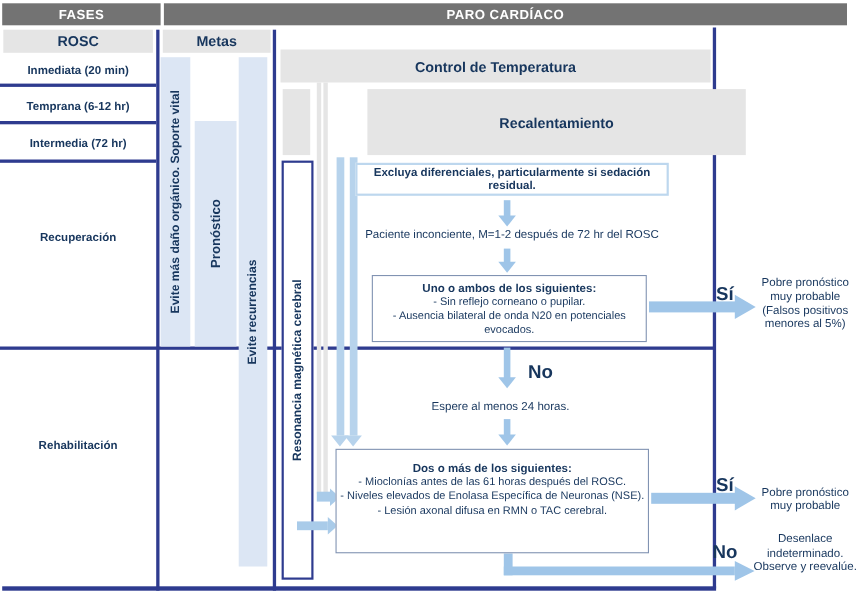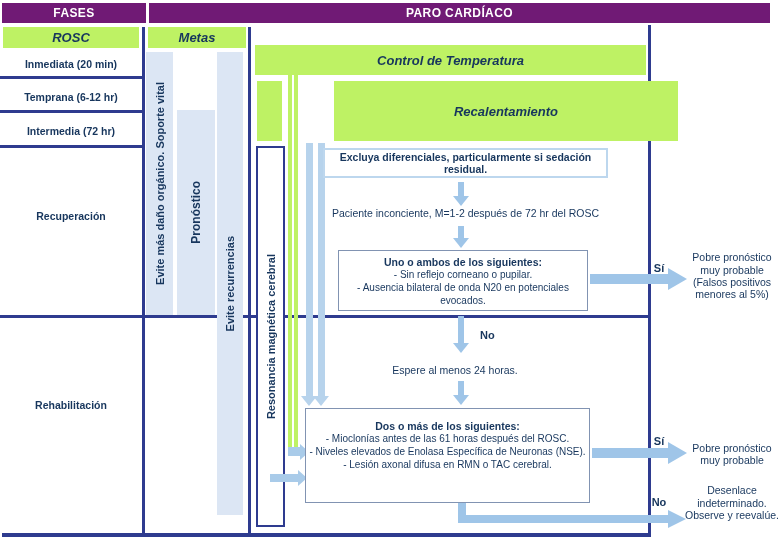--- a/index.html
+++ b/index.html
@@ -1,31 +1,31 @@
 <!DOCTYPE html>
 <html><head>
 <meta charset="utf-8">
 <style>
   html,body{margin:0;padding:0;background:#ffffff;}
   body{font-family:"Liberation Sans", sans-serif;}
   #stage{position:relative;width:780px;height:544px;background:#ffffff;overflow:hidden;}
   .abs{position:absolute;box-sizing:border-box;}
   .cflex{display:flex;align-items:center;justify-content:center;text-align:center;}
-  .hdr{background:#701a75;color:#ffffff;font-weight:700;font-size:12px;letter-spacing:.4px;z-index:4;}
-  .band{background:#bef264;z-index:2;font-style:italic;}
+  .hdr{background:#737373;color:#ffffff;font-weight:700;font-size:12px;letter-spacing:.4px;z-index:4;}
+  .band{background:#e5e5e5;z-index:2;}
   .subbar{background:#DCE6F4;z-index:2;}
   .navline{background:#2E3B8F;z-index:1;}
   .bandtitle{color:#17365D;font-weight:700;font-size:13px;z-index:4;}
   .rowlabel{color:#17365D;font-weight:600;font-size:10.5px;z-index:4;}
   .vtext{writing-mode:vertical-rl;transform:rotate(180deg);white-space:nowrap;font-weight:700;color:#17365D;}
   .flowbox{background:#ffffff;z-index:3;}
   .boxtitle{font-weight:700;font-size:10.5px;color:#17365D;}
   .boxitem{font-weight:400;font-size:10px;color:#17365D;line-height:1.32;}
   .plain{font-weight:400;font-size:10.5px;color:#17365D;line-height:1.18;z-index:4;}
-  .yesno{font-weight:700;font-size:11px;color:#17365D;z-index:5;}
+  .yesno{font-weight:700;font-size:17px;color:#17365D;z-index:5;}
   .shaft{background:#9FC5E8;z-index:3;}
   .bigshaft{background:#B7D3EC;z-index:3;}
   .tri{width:0;height:0;z-index:3;}
   .tri-down{border-left:8px solid transparent;border-right:8px solid transparent;border-top:10px solid #9FC5E8;}
   .tri-down-big{border-left:8px solid transparent;border-right:8px solid transparent;border-top:10px solid #B7D3EC;}
   .tri-right{border-top:11px solid transparent;border-bottom:11px solid transparent;border-left:19px solid #9FC5E8;}
   .tri-right-sm{border-top:8px solid transparent;border-bottom:8px solid transparent;border-left:9px solid #A9CBE9;}
   .elbow{background:#A9CBE9;z-index:3;}
 </style>
 </head>

